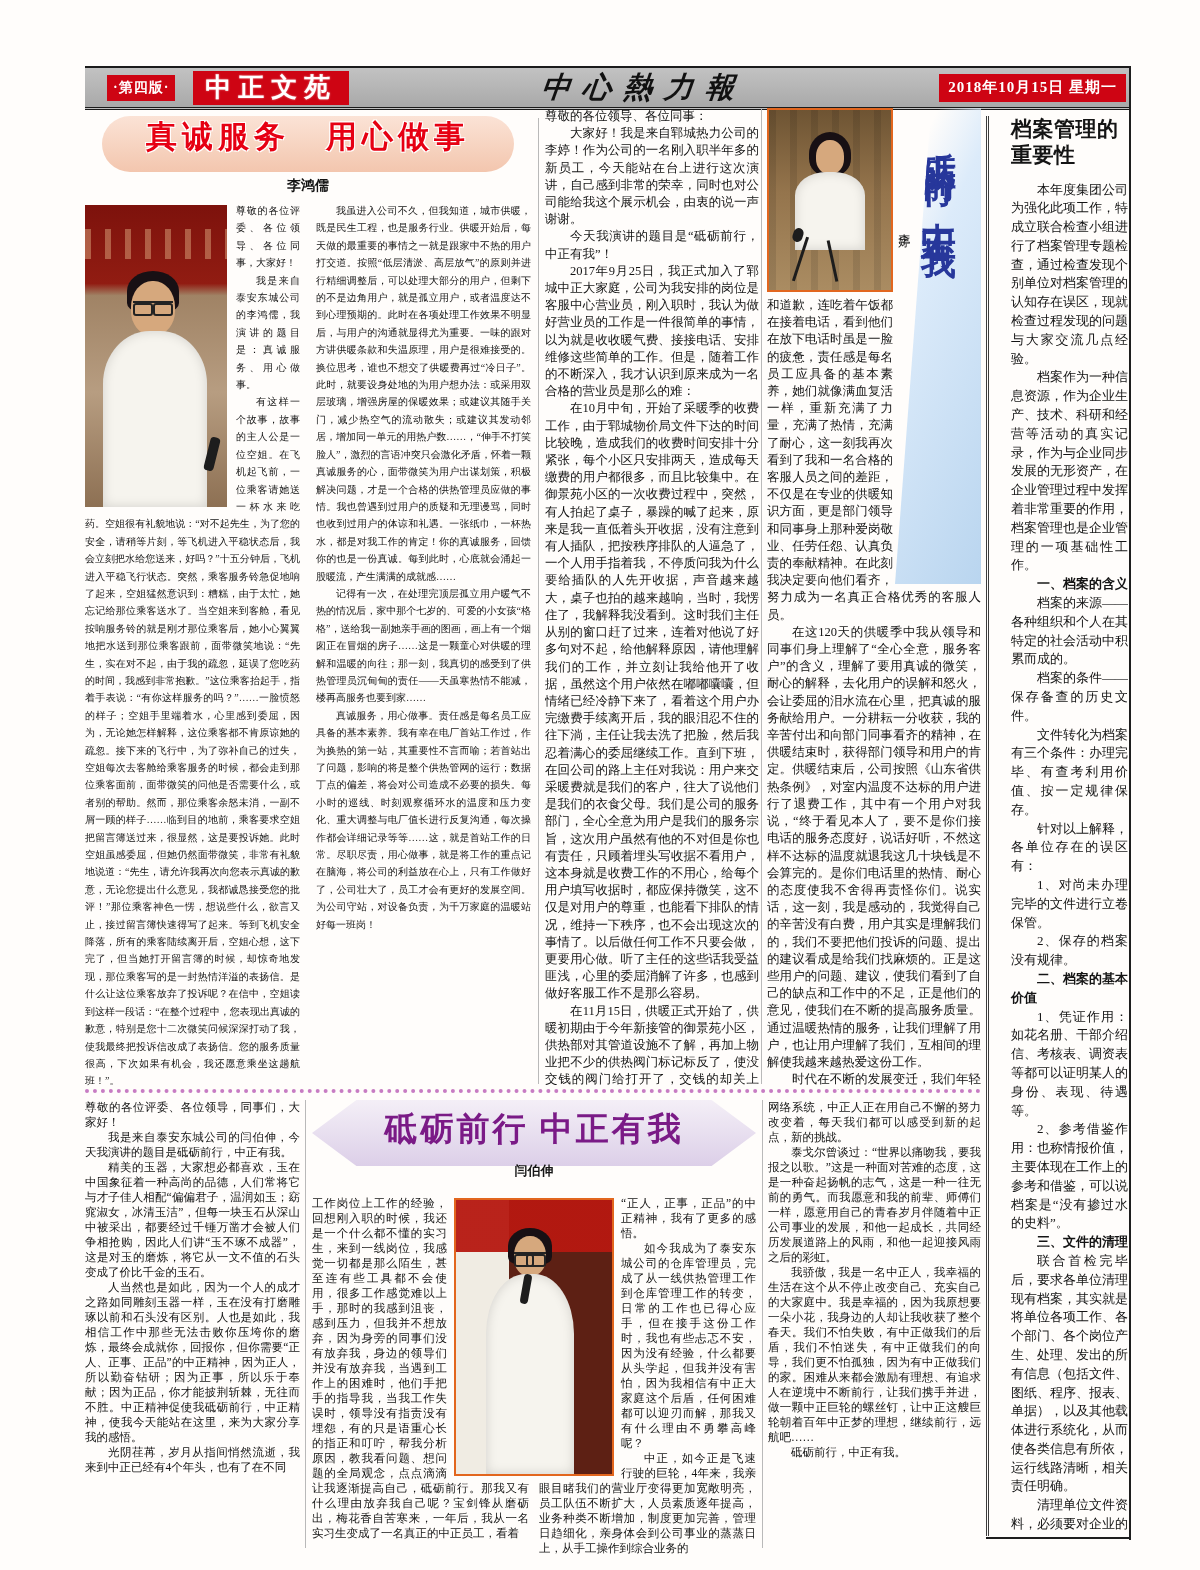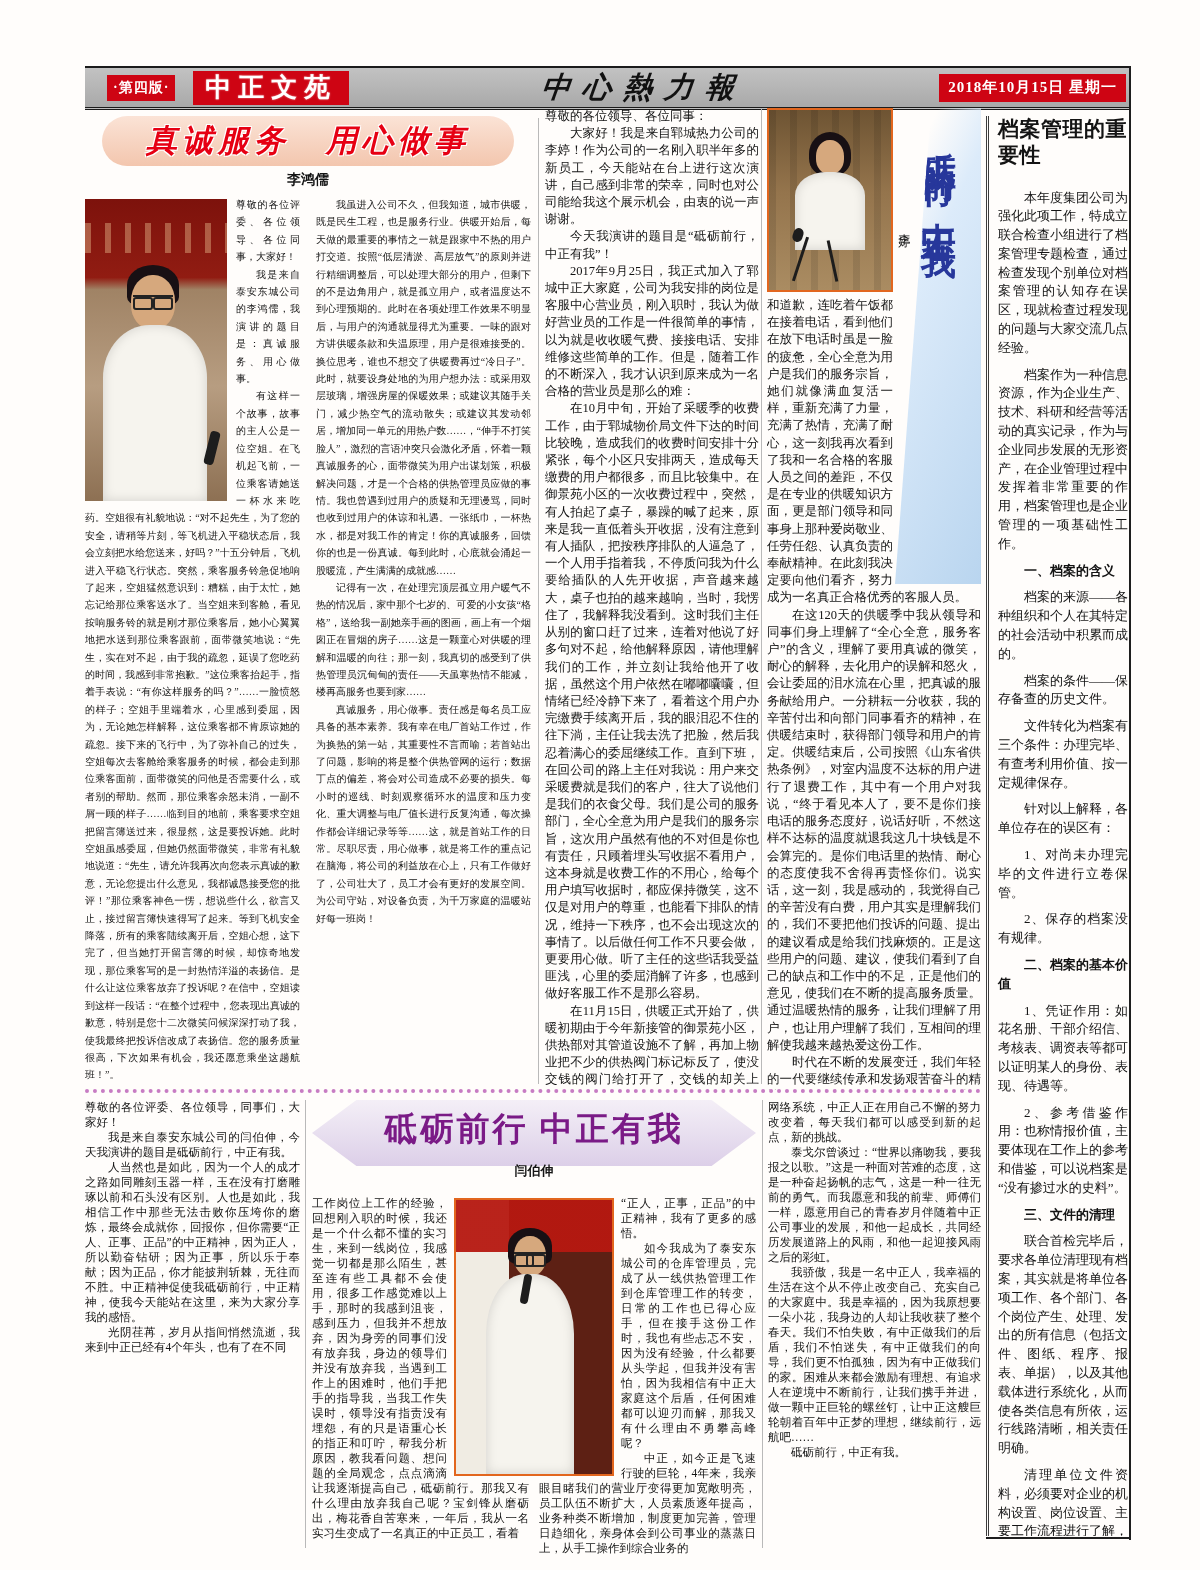--- a/index.html
+++ b/index.html
@@ -15,22 +15,22 @@
   .mast-box{margin-left:18px;height:34px;padding:0 12px;font-size:26px;font-weight:900;letter-spacing:7px;
             text-shadow:0 0 2px rgba(255,255,255,.6);}
   .paper-title{flex:1;text-align:center;font-size:29px;font-weight:bold;font-style:italic;
                transform:skewX(-6deg);letter-spacing:12px;color:#111;}
   .date-box{margin-right:3px;height:28px;padding:0 9px;font-size:15px;font-weight:bold;letter-spacing:1px;}
   
   .col p{margin:0;text-indent:2em;text-align:justify;}
   .col p.noindent{text-indent:0;}
   
   .a1{position:absolute;left:85px;top:116px;width:446px;}
-  .a1-banner{width:412px;height:50px;margin:0 auto;border-radius:30px;
-             background:linear-gradient(#fbe3d6,#f3c6ae);display:flex;align-items:center;justify-content:center;font-style:italic;}
+  .a1-banner{width:412px;height:56px;margin:0 auto;border-radius:30px;
+             background:linear-gradient(#fbe3d6,#f3c6ae);display:flex;align-items:flex-start;justify-content:center;}
   .a1-title{font-size:31px;font-weight:900;color:#e60013;letter-spacing:5px;
             text-shadow:-1px -1px 0 #fff,1px -1px 0 #fff,-1px 1px 0 #fff,1px 1px 0 #fff;}
   .byline{text-align:center;font-size:14px;font-weight:bold;margin:5px 0 7px;}
   .a1-cols{display:flex;gap:16px;height:892px;overflow:hidden;}
   .a1-cols .col{width:215px;font-size:10px;line-height:17.4px;overflow:hidden;}
   
   .photo{position:relative;overflow:hidden;}
   .photo1{float:left;width:142px;height:302px;margin:3px 9px 5px 0;
           background:linear-gradient(180deg,#7d120c 0%,#911c12 26%,#a08365 30%,#b79d81 62%,#8d7053 100%);}
   .photo1::before{content:"";position:absolute;left:0;top:8%;width:100%;height:10%;
@@ -57,22 +57,22 @@
   .sp-vtitle{float:right;width:88px;height:478px;}
   .vtitle{position:absolute;top:0;right:0;width:86px;height:476px;
           background:linear-gradient(115deg,rgba(214,231,248,0) 0 14%,#dcebfa 34%,#b9d5ef 100%);
           clip-path:polygon(42% 0,100% 0,100% 100%,0 100%);
           display:flex;justify-content:center;}
   .vtitle span{writing-mode:vertical-rl;font-size:35px;font-weight:900;color:#27379b;
                letter-spacing:7px;margin-top:16px;}
   .vcaption{position:absolute;left:128px;top:116px;writing-mode:vertical-rl;font-size:12px;letter-spacing:2px;}
   
   .sidebar{position:absolute;left:986px;top:116px;width:142px;height:1420px;
-           border-left:3px double #3c3c3c;padding-left:9px;box-sizing:border-box;
-           display:flex;flex-direction:column;overflow:hidden;gap:8px;}
+           border-left:3px double #3c3c3c;padding-left:22px;box-sizing:border-box;
+           display:flex;flex-direction:column;overflow:hidden;}
   .sb-title{font-size:21px;font-weight:900;line-height:1.25;margin:0 0 12px;letter-spacing:0.5px;}
   .sidebar p{margin:0;font-size:13px;line-height:18.8px;text-align:justify;text-indent:2em;}
   .sb-head{font-weight:bold;}
   .page-right-rule{position:absolute;left:1129px;top:66px;height:1474px;border-left:2px solid #1e1e1e;}
   .sb-bottom-rule{position:absolute;left:986px;top:1537px;width:144px;border-top:2px solid #1e1e1e;}
   
   .vrule{position:absolute;border-left:1px solid #b9b9b9;}
   .divider{position:absolute;left:85px;top:1089px;width:896px;border-top:4px dotted #c77cc3;}
   
   .a3-col{font-size:11.5px;line-height:15px;overflow:hidden;}
@@ -146,35 +146,36 @@
           <div class="head" style="left:47px;top:30px;width:28px;height:34px;"></div>
           <div class="shirt" style="left:26px;top:62px;width:70px;height:78px;"></div>
           <div class="mic" style="left:30px;bottom:8px;width:3px;height:46px;transform:rotate(18deg);"></div>
           <div class="mic" style="left:62px;bottom:8px;width:3px;height:42px;transform:rotate(-12deg);"></div>
           <div class="mic" style="left:24px;bottom:48px;width:10px;height:14px;border-radius:5px;transform:rotate(18deg);"></div>
         </div>
         <div class="vtitle">
           <span>砥砺前行　中正有我</span>
         </div>
         <div class="vcaption">李婷</div>
-        <p class="noindent">和道歉，连吃着午饭都在接着电话，看到他们在放下电话时虽是一脸的疲惫，全心全意为用户是我们的服务宗旨，她们就像满血复活一样，重新充满了力量，充满了热情，充满了耐心，这一刻我再次看到了我和一名合格的客服人员之间的差距，不仅是在专业的供暖知识方面，更是部门领导和同事身上那种爱岗敬业、任劳任怨、认真负责的奉献精神。在此刻我决定要向他们看齐，努力成为一名真正合格优秀的客服人员。</p>
+        <p class="noindent">和道歉，连吃着午饭都在接着电话，看到他们在放下电话时虽是一脸的疲惫，责任感是每名员工应具备的基本素养，她们就像满血复活一样，重新充满了力量，充满了热情，充满了耐心，这一刻我再次看到了我和一名合格的客服人员之间的差距，不仅是在专业的供暖知识方面，更是部门领导和同事身上那种爱岗敬业、任劳任怨、认真负责的奉献精神。在此刻我决定要向他们看齐，努力成为一名真正合格优秀的客服人员。</p>
         <p>在这120天的供暖季中我从领导和同事们身上理解了“全心全意，服务客户”的含义，理解了要用真诚的微笑，耐心的解释，去化用户的误解和怒火，会让委屈的泪水流在心里，把真诚的服务献给用户。一分耕耘一分收获，我的辛苦付出和向部门同事看齐的精神，在供暖结束时，获得部门领导和用户的肯定。供暖结束后，公司按照《山东省供热条例》，对室内温度不达标的用户进行了退费工作，其中有一个用户对我说，“终于看见本人了，要不是你们接电话的服务态度好，说话好听，不然这样不达标的温度就退我这几十块钱是不会算完的。是你们电话里的热情、耐心的态度使我不舍得再责怪你们。说实话，这一刻，我是感动的，我觉得自己的辛苦没有白费，用户其实是理解我们的，我们不要把他们投诉的问题、提出的建议看成是给我们找麻烦的。正是这些用户的问题、建议，使我们看到了自己的缺点和工作中的不足，正是他们的意见，使我们在不断的提高服务质量。通过温暖热情的服务，让我们理解了用户，也让用户理解了我们，互相间的理解使我越来越热爱这份工作。</p>
         <p>时代在不断的发展变迁，我们年轻的一代要继续传承和发扬艰苦奋斗的精神，要脚踏实地做好每一项工作！感谢关心和支持我的各位领导和同事，是你们在我的成长中给予我鼓励和帮助，我会一如既往的做好本职工作，不辜负公司对我的期望和培养。同时我也相信中正的明天会更加美好！砥砺前行，中正有我，让我们一起为创建百年中正而努力！</p>
       </div>
     </div>
   </div>
 
   <div class="vrule" style="left:538px;top:118px;height:966px;"></div>
   <div class="vrule" style="left:761px;top:108px;height:976px;"></div>
 
   <div class="divider"></div>
 
   <div class="a3-col col a3-col1">
     <p class="noindent">尊敬的各位评委、各位领导，同事们，大家好！</p>
     <p>我是来自泰安东城公司的闫伯伸，今天我演讲的题目是砥砺前行，中正有我。</p>
+    <p>精美的玉器，大家想必都喜欢，玉在中国象征着一种高尚的品德，人们常将它与才子佳人相配“偏偏君子，温润如玉；窈窕淑女，冰清玉洁”，但每一块玉石从深山中被采出，都要经过千锤万凿才会被人们争相抢购，因此人们讲“玉不琢不成器”，这是对玉的磨炼，将它从一文不值的石头变成了价比千金的玉石。</p>
     <p>人当然也是如此，因为一个人的成才之路如同雕刻玉器一样，玉在没有打磨雕琢以前和石头没有区别。人也是如此，我相信工作中那些无法击败你压垮你的磨炼，最终会成就你，回报你，但你需要“正人、正事、正品”的中正精神，因为正人，所以勤奋钻研；因为正事，所以乐于奉献；因为正品，你才能披荆斩棘，无往而不胜。中正精神促使我砥砺前行，中正精神，使我今天能站在这里，来为大家分享我的感悟。</p>
     <p>光阴荏苒，岁月从指间悄然流逝，我来到中正已经有4个年头，也有了在不同</p>
   </div>
 
   <div class="a3-banner">
     <div class="a3-title">砥砺前行  中正有我</div>
     <div class="a3-author">闫伯伸</div>
   </div>
 
   <div class="a3-mid" style="position:absolute;">

